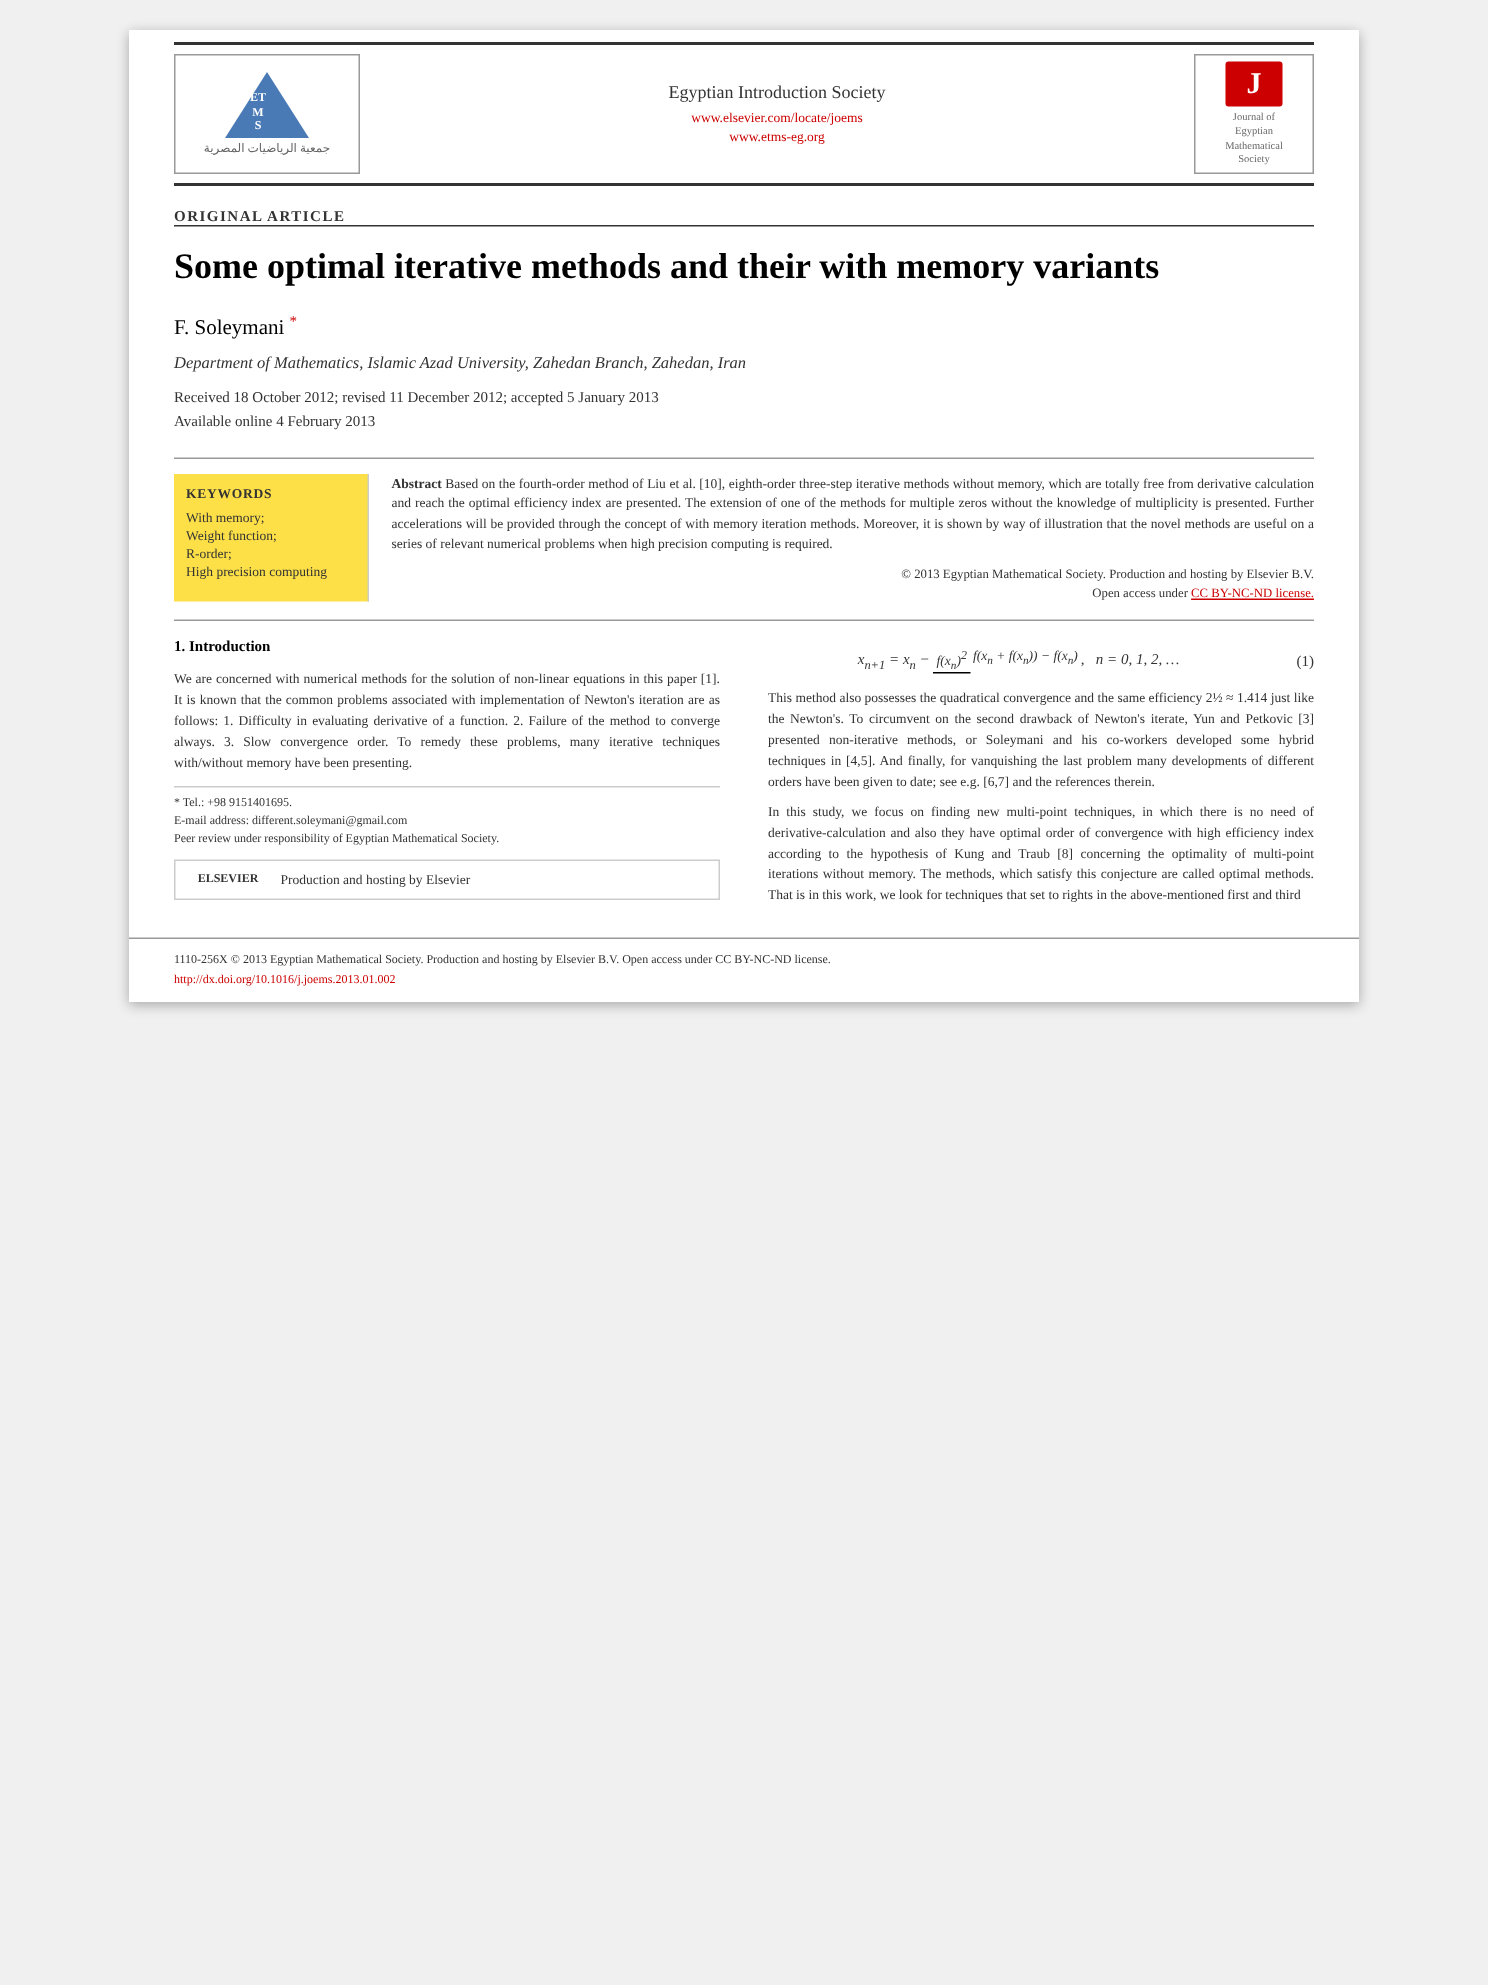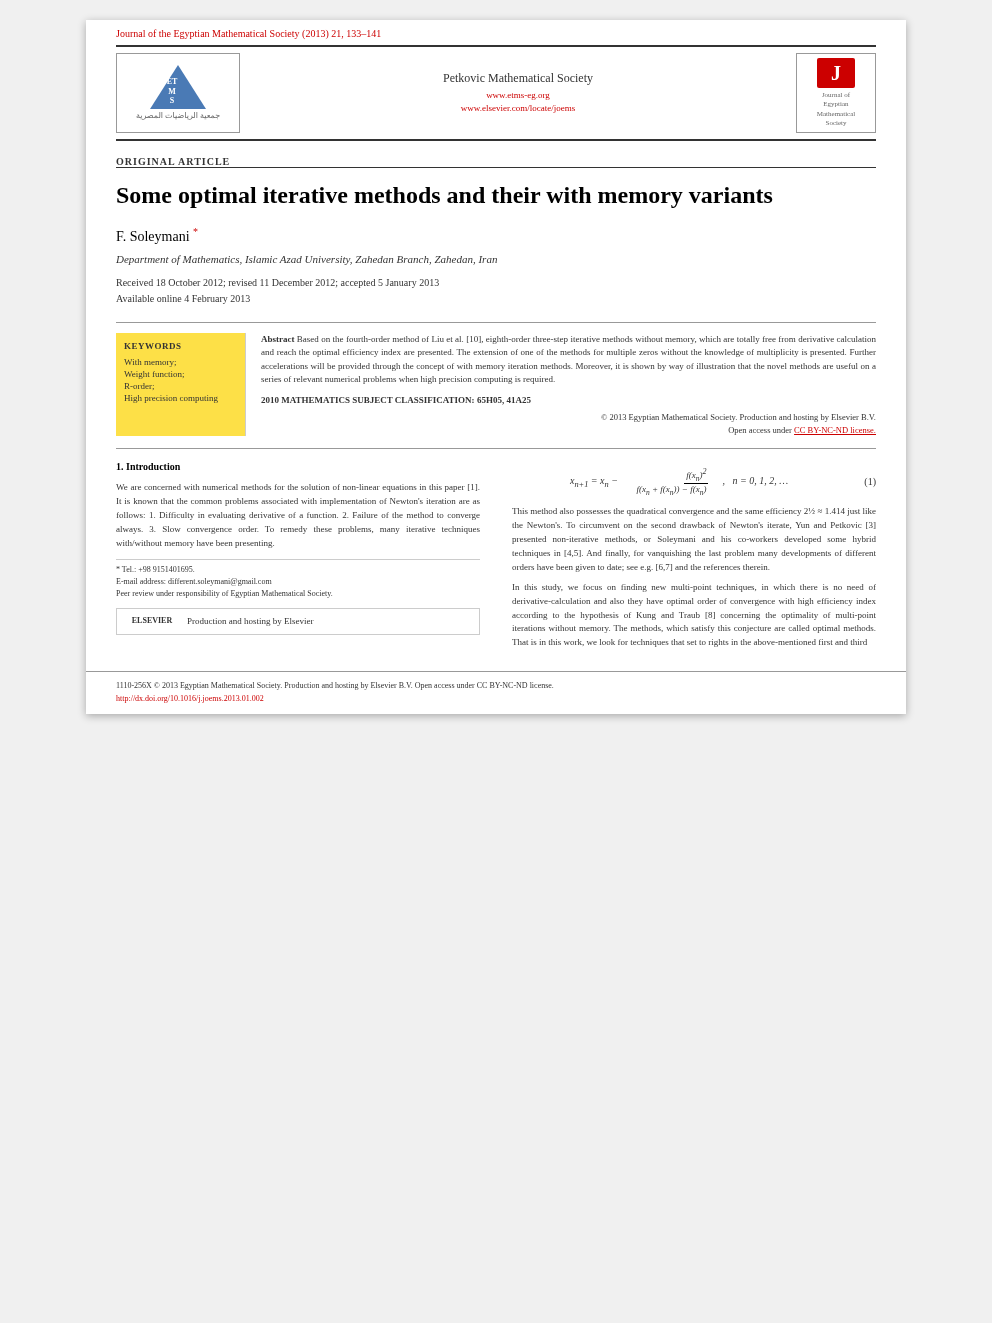--- a/index.html
+++ b/index.html
@@ -269,52 +269,51 @@
     }
     .footer-issn {
       color: #333;
     }
     .footer-doi {
       color: #c00;
     }
     sup { font-size: 8px; }
     .frac {
       display: inline-flex;
-      flex-direction: column;
-      align-items: flex-end;
+      flex-direction: row;
+      align-items: flex-start;
       vertical-align: middle;
       font-size: 9px;
-      margin: 0 14px;
+      margin: 0 0;
     }
     .frac .numerator { border-bottom: 1px solid #000; padding: 0 2px; line-height: 1.2; }
     .frac .denominator { padding: 0 2px; line-height: 1.2; }
   </style>
 </head>
 <body>
 
 <div class="page">
 
   <div class="journal-header">
-    <div class="journal-top-line">Journal of the Egyptian Mathematical Society (2013) 21, 133–141</div>
     <div class="header-content">
 
       <div class="header-logo-left">
         <div class="logo-etms">
           <div style="width:0;height:0;border-left:28px solid transparent;border-right:28px solid transparent;border-bottom:44px solid #4a7ab5;margin:0 auto 2px;position:relative;">
             <span style="position:absolute;top:12px;left:-12px;font-size:8px;font-weight:bold;color:white;line-height:1.2;">ET<br>M S</span>
           </div>
           <div style="font-size:8px;color:#666;text-align:center;margin-top:2px;">جمعية الرياضيات المصرية</div>
         </div>
       </div>
 
       <div class="header-center">
-        <div class="society-name">Petkovic Mathematical Society</div>
+        <div class="society-name">Egyptian Introduction Society</div>
         <div class="urls">
+          <div>www.elsevier.com/locate/joems</div>
           <div>www.etms-eg.org</div>
-          <div>www.elsevier.com/locate/joems</div>
         </div>
       </div>
 
       <div class="header-logo-right">
         <div style="text-align:center;font-size:7px;color:#666;line-height:1.3;">
           <div style="background:#c00;color:white;font-size:20px;font-weight:bold;padding:2px 6px;border-radius:2px;margin-bottom:3px;">J</div>
           <div>Journal of<br>Egyptian<br>Mathematical<br>Society</div>
         </div>
       </div>
     </div>
@@ -336,23 +335,20 @@
       <div class="keywords-col">
         <div class="keywords-title">KEYWORDS</div>
         <div class="keyword-item">With memory;</div>
         <div class="keyword-item">Weight function;</div>
         <div class="keyword-item">R-order;</div>
         <div class="keyword-item">High precision computing</div>
       </div>
       <div class="abstract-col">
         <div class="abstract-text">
           <span class="abstract-label">Abstract</span>&nbsp;<span>Based on the fourth-order method of Liu et al. [10], eighth-order three-step iterative methods without memory, which are totally free from derivative calculation and reach the optimal efficiency index are presented. The extension of one of the methods for multiple zeros without the knowledge of multiplicity is presented. Further accelerations will be provided through the concept of with memory iteration methods. Moreover, it is shown by way of illustration that the novel methods are useful on a series of relevant numerical problems when high precision computing is required.</span>
-        </div>
-        <div class="math-classification">
-          <span>2010 MATHEMATICS SUBJECT CLASSIFICATION:</span> <span>65H05, 41A25</span>
         </div>
         <div class="copyright-line">
           <span>© 2013 Egyptian Mathematical Society. Production and hosting by Elsevier B.V.</span><br>
           <span>Open access under <span class="cc-link">CC BY-NC-ND license.</span></span>
         </div>
       </div>
     </div>
 
     <hr class="divider">
 

